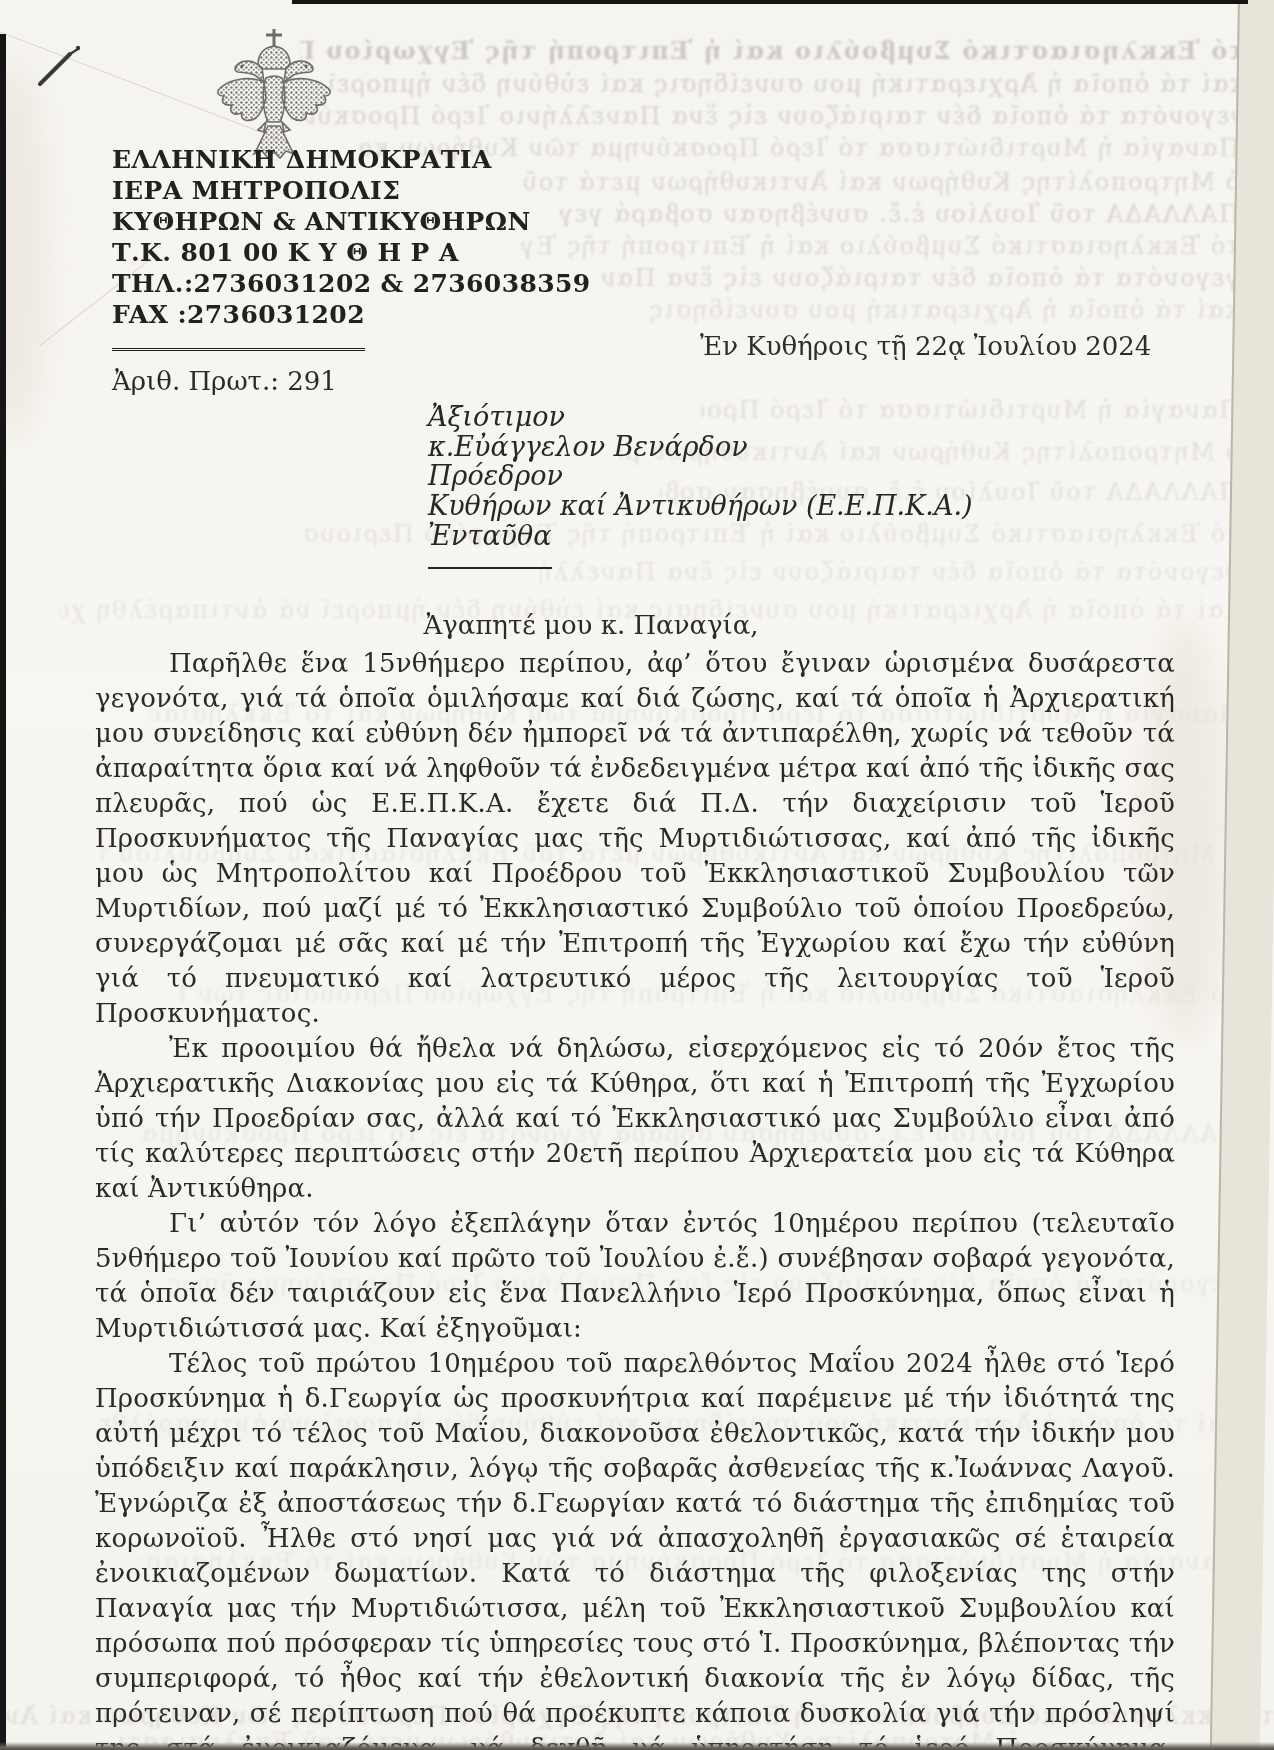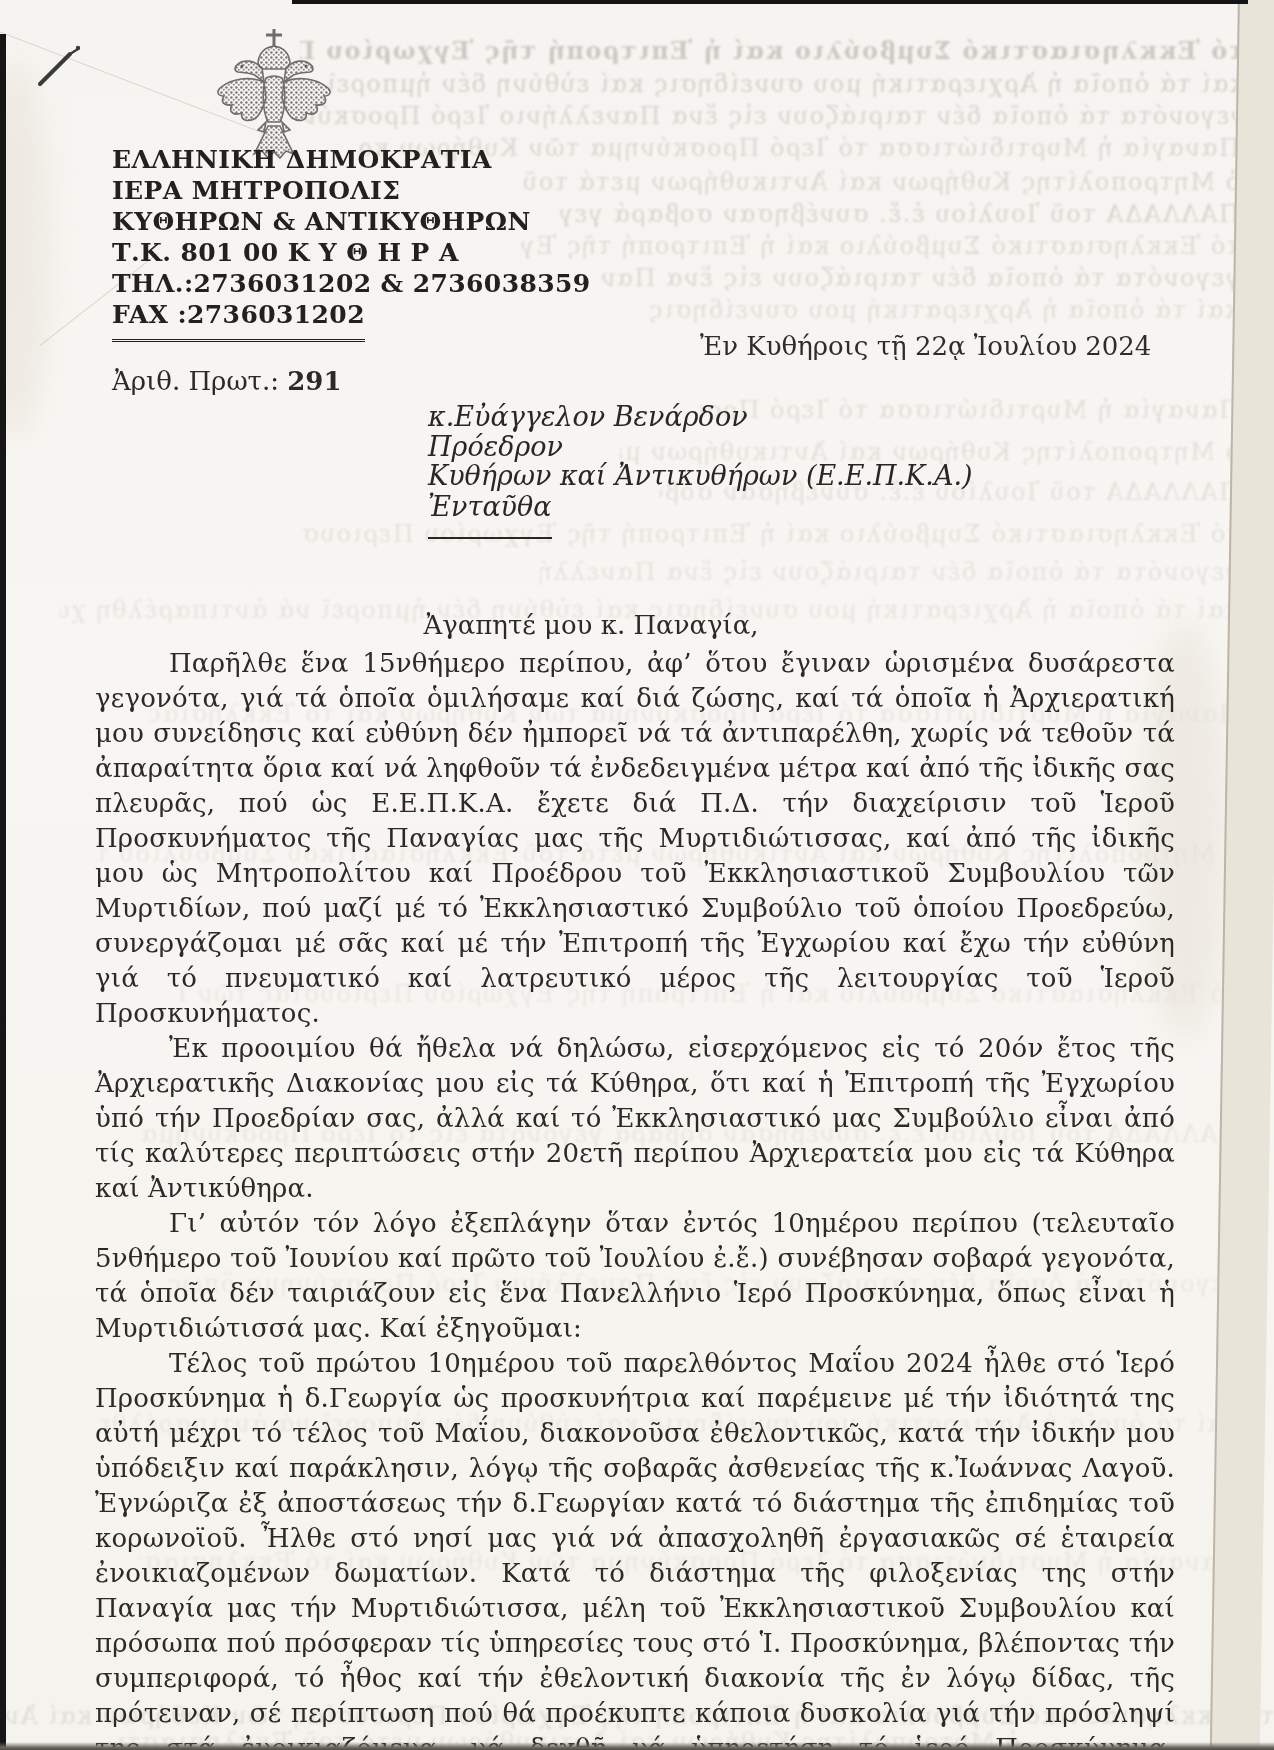--- a/index.html
+++ b/index.html
@@ -27,27 +27,27 @@
 
   
   .pen-mark{position:absolute;left:28px;top:36px;}
 
   
   .emblem{position:absolute;left:210px;top:26px;width:128px;height:140px;}
 
   
   .letterhead{position:absolute;left:112px;top:144px;font-weight:bold;font-size:25px;
     line-height:31px;letter-spacing:.4px;color:#22211e;white-space:nowrap;}
-  .fax-line{display:inline-block;border-bottom:3px double #22211e;padding-bottom:9px;}
+  .fax-line{display:inline-block;border-bottom:3px double #22211e;padding-bottom:18px;}
 
   .date-line{position:absolute;left:700px;top:331px;width:395px;text-align:center;
     font-size:26px;color:#2e2d29;white-space:nowrap;}
 
   .proto{position:absolute;left:112px;top:366px;font-size:26px;white-space:nowrap;}
-  .proto b{font-weight:bold;}
+  .proto b{font-weight:normal;}
 
   .addressee{position:absolute;left:428px;top:402px;font-style:italic;font-size:27px;
     line-height:29.5px;color:#282723;white-space:nowrap;}
   .addressee .final{display:inline-block;margin-top:1px;border-bottom:2px solid #282723;padding-bottom:16px;}
 
   .salutation{position:absolute;left:95px;top:610px;width:1080px;text-align:center;
     padding-right:88px;box-sizing:border-box;font-size:26px;color:#2b2a26;}
 
   .body-text{position:absolute;left:95px;top:646px;width:1080px;font-size:26px;
     line-height:35px;text-align:justify;color:#2b2a26;letter-spacing:.2px;}
@@ -139,20 +139,21 @@
     <div>Τ.Κ. 801 00  Κ Υ Θ Η Ρ Α</div>
     <div>ΤΗΛ.:2736031202 &amp; 2736038359</div>
     <div><span class="fax-line">FAX :2736031202</span></div>
   </div>
 
   <div class="date-line">Ἐν Κυθήροις τῇ 22ᾳ Ἰουλίου 2024</div>
 
   <div class="proto"><span>Ἀριθ. Πρωτ.: </span><b>291</b></div>
 
   <div class="addressee">
+    <div>Ἀξιότιμον</div>
     <div>κ.Εὐάγγελον Βενάρδον</div>
     <div>Πρόεδρον</div>
     <div>Κυθήρων καί Ἀντικυθήρων (Ε.Ε.Π.Κ.Α.)</div>
     <div><span class="final">Ἐνταῦθα</span></div>
   </div>
 
   <div class="salutation">Ἀγαπητέ μου κ. Παναγία,</div>
 
   <div class="body-text">
     <p>Παρῆλθε ἕνα 15νθήμερο περίπου, ἀφ’ ὅτου ἔγιναν ὡρισμένα δυσάρεστα γεγονότα, γιά τά ὁποῖα ὁμιλήσαμε καί διά ζώσης, καί τά ὁποῖα ἡ Ἀρχιερατική μου συνείδησις καί εὐθύνη δέν ἠμπορεῖ νά τά ἀντιπαρέλθη, χωρίς νά τεθοῦν τά ἀπαραίτητα ὅρια καί νά ληφθοῦν τά ἐνδεδειγμένα μέτρα καί ἀπό τῆς ἰδικῆς σας πλευρᾶς, πού ὡς Ε.Ε.Π.Κ.Α. ἔχετε διά Π.Δ. τήν διαχείρισιν τοῦ Ἱεροῦ Προσκυνήματος τῆς Παναγίας μας τῆς Μυρτιδιώτισσας, καί ἀπό τῆς ἰδικῆς μου ὡς Μητροπολίτου καί Προέδρου τοῦ Ἐκκλησιαστικοῦ Συμβουλίου τῶν Μυρτιδίων, πού μαζί μέ τό Ἐκκλησιαστικό Συμβούλιο τοῦ ὁποίου Προεδρεύω, συνεργάζομαι μέ σᾶς καί μέ τήν Ἐπιτροπή τῆς Ἐγχωρίου καί ἔχω τήν εὐθύνη γιά τό πνευματικό καί λατρευτικό μέρος τῆς λειτουργίας τοῦ Ἱεροῦ Προσκυνήματος.</p>

